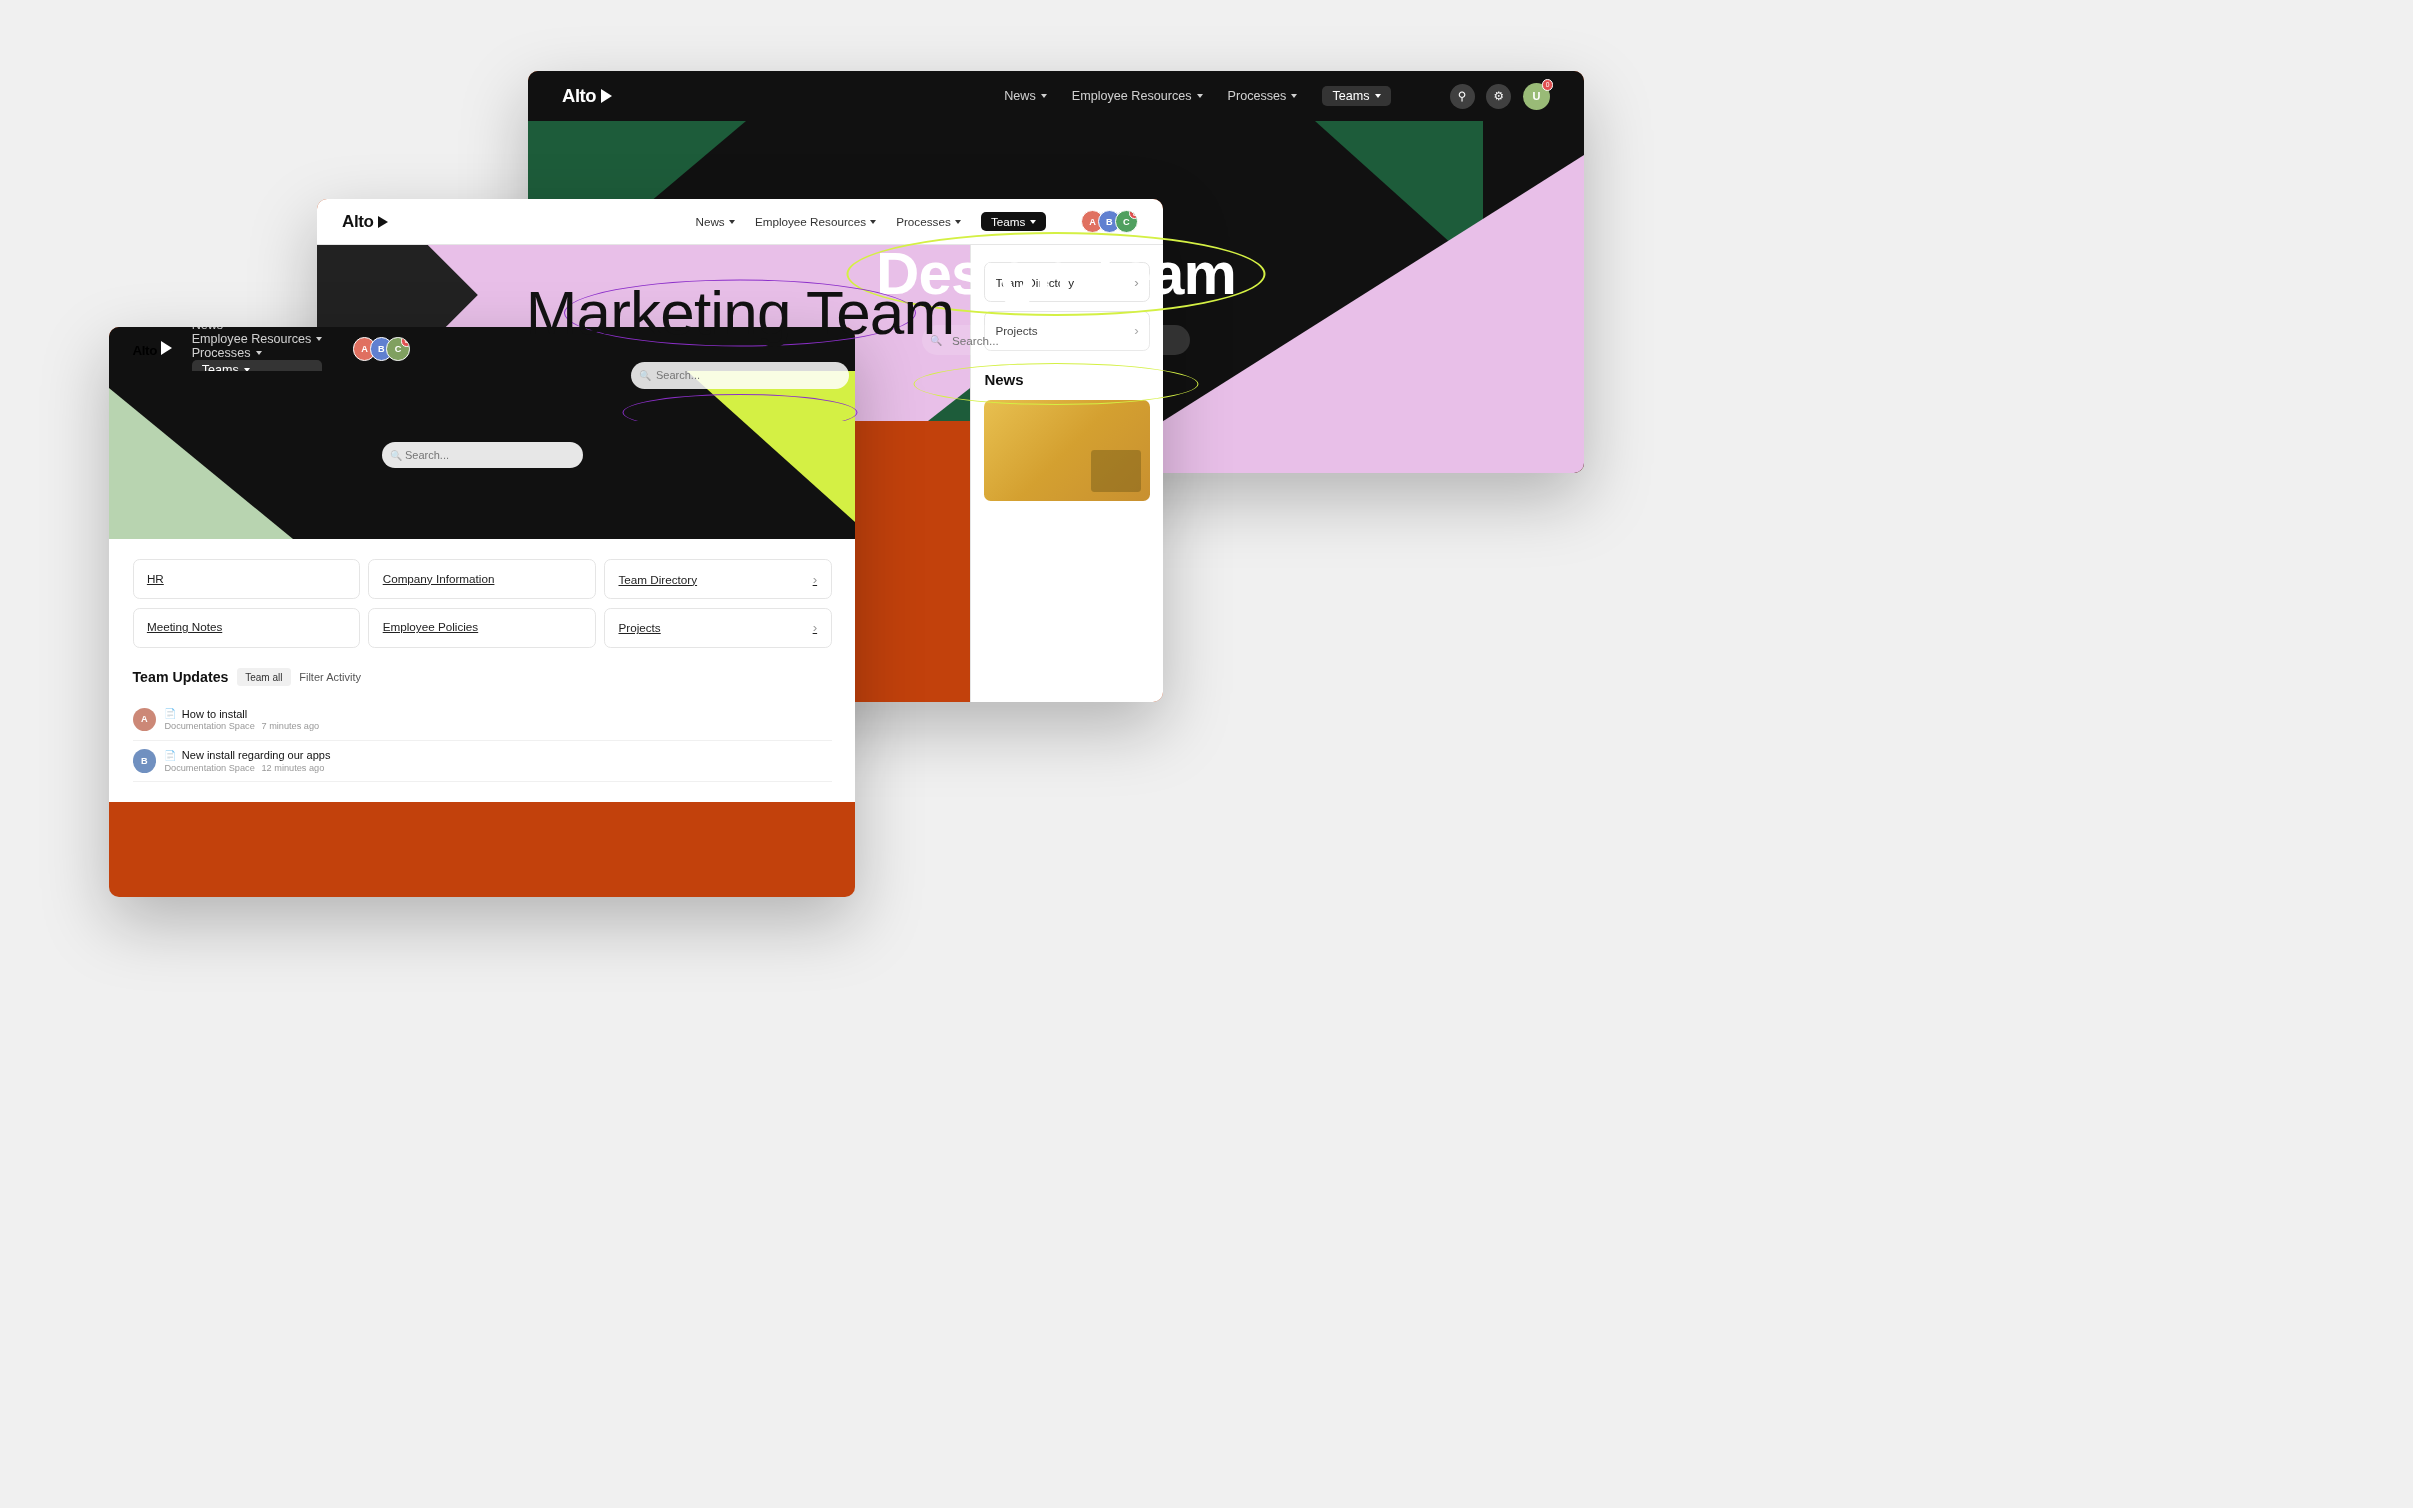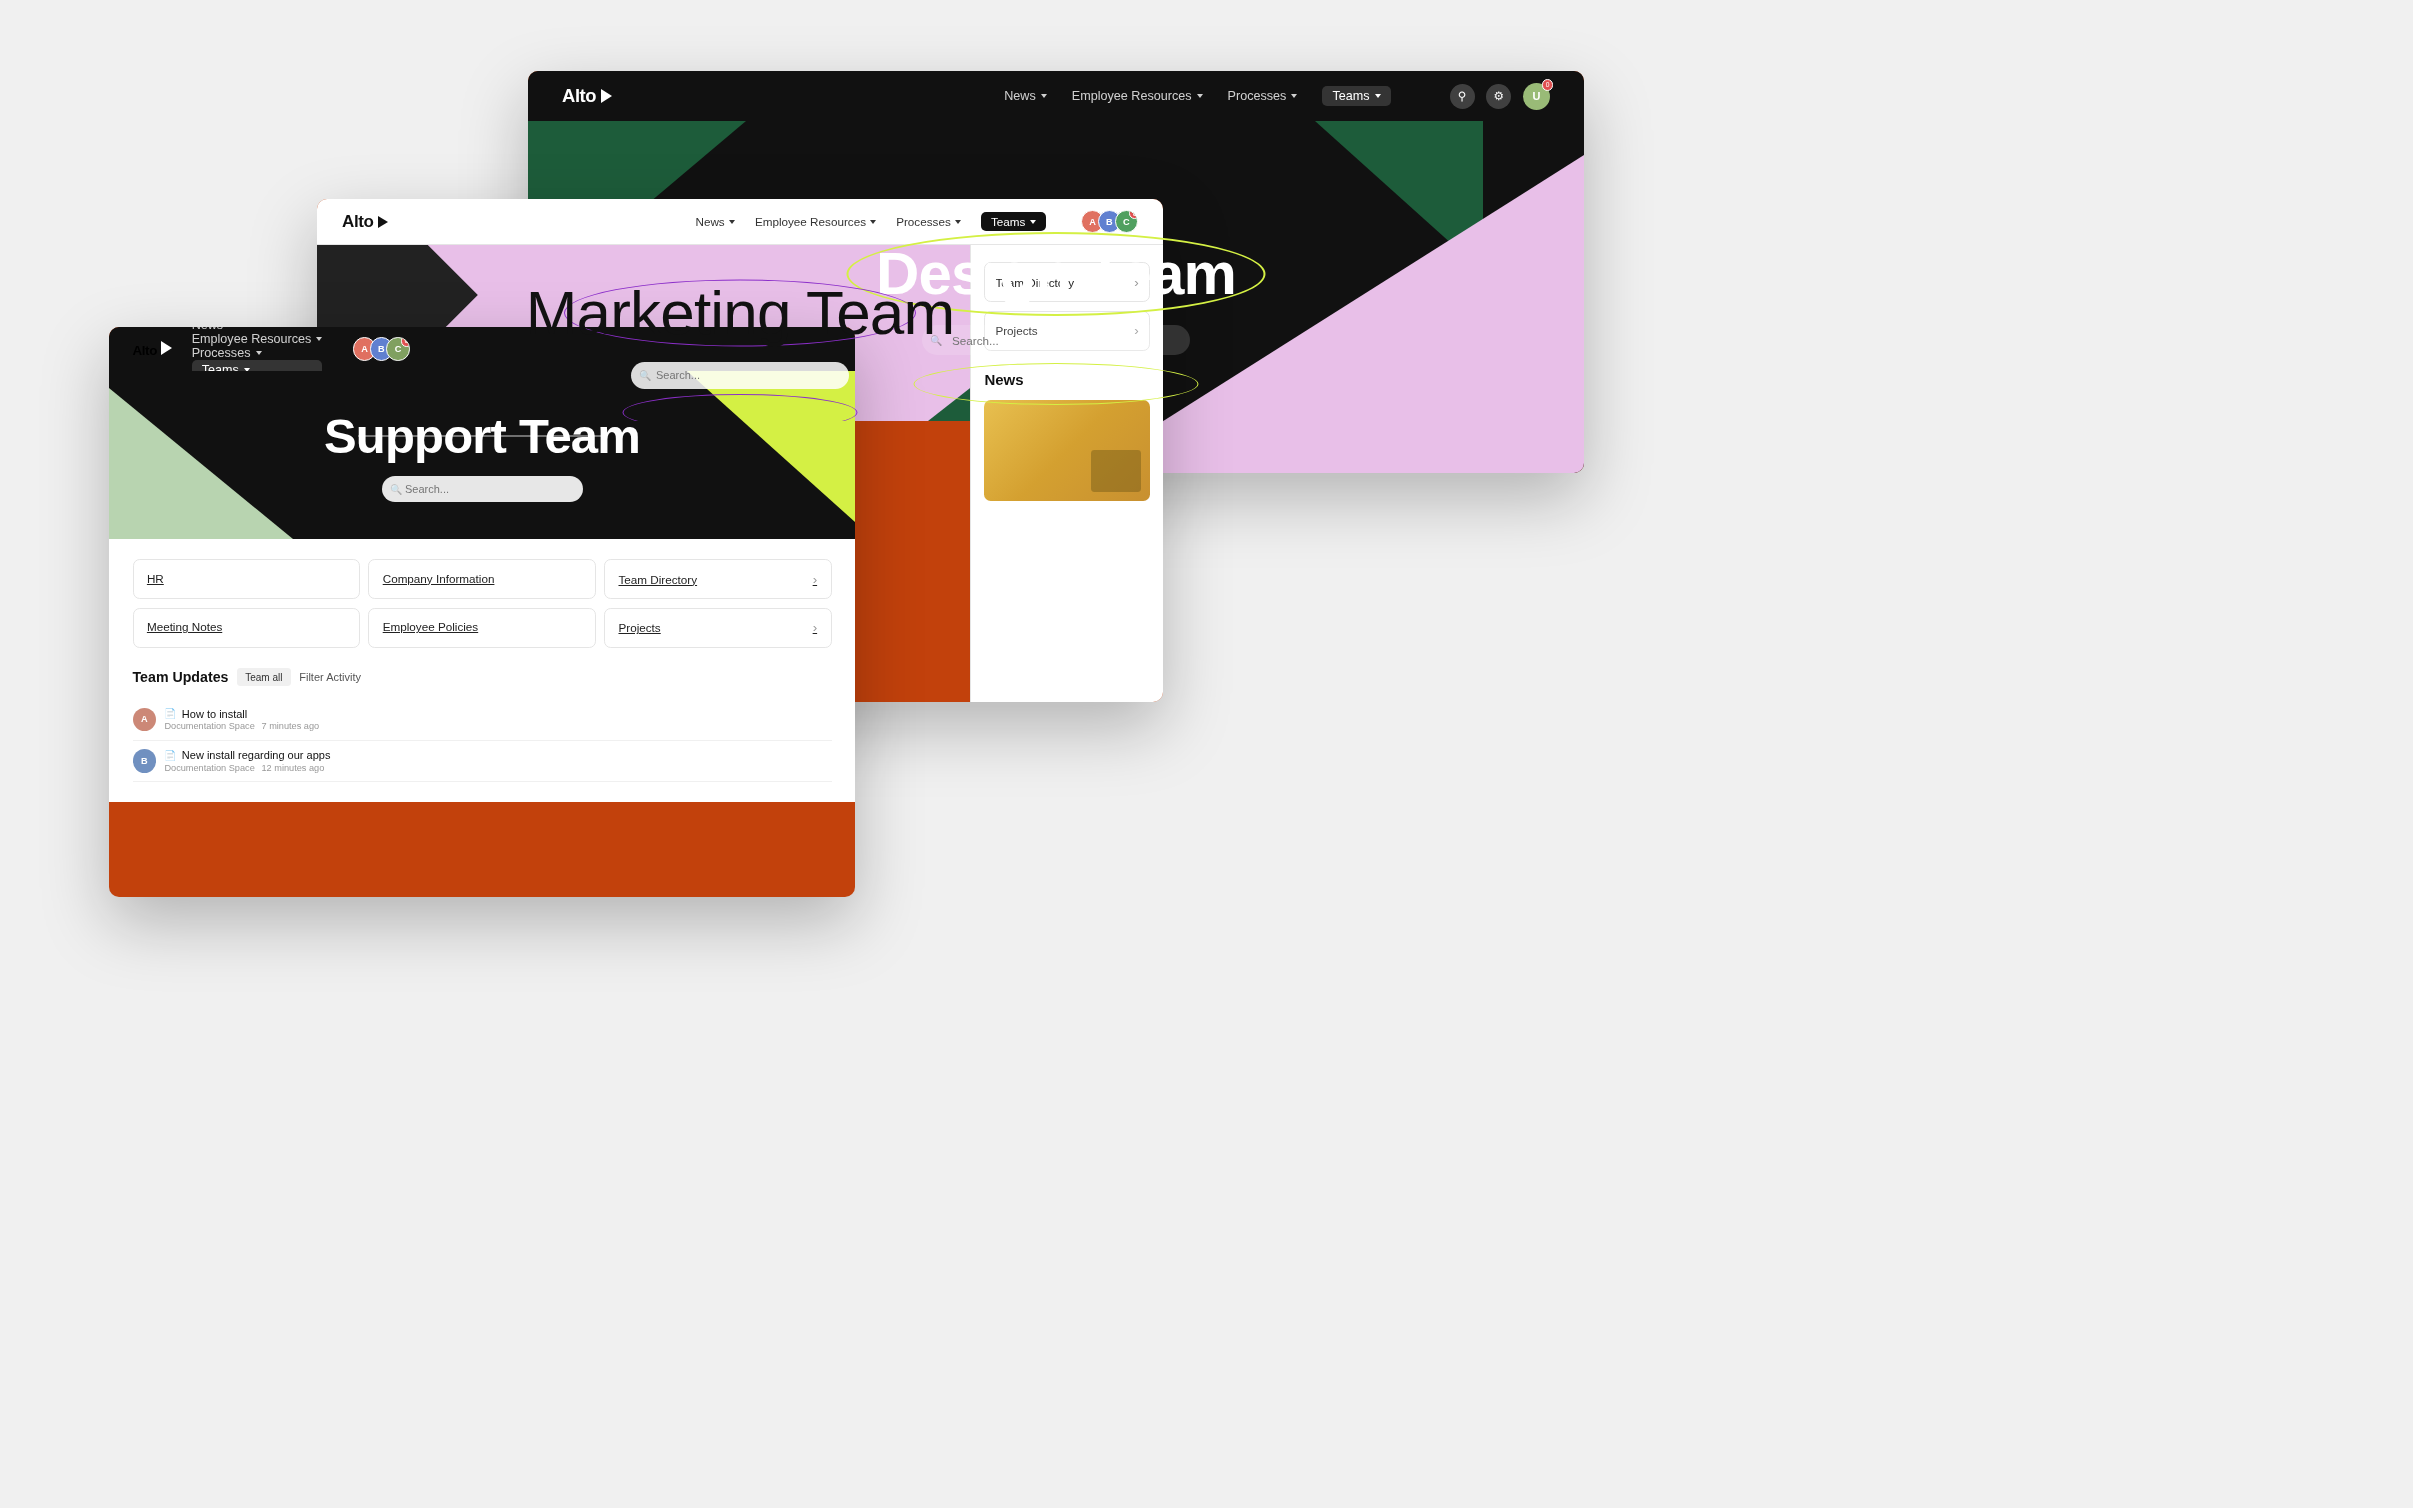--- a/index.html
+++ b/index.html
@@ -771,24 +771,20 @@
       <div class="av av-3" style="position:relative; background:#80a060;">
         C
         <div class="av-badge">0</div>
       </div>
     </div>
   </div>
 
   <div class="support-hero">
     <div class="support-triangle-green"></div>
     <div class="support-triangle-yellow"></div>
-    <div style="position:relative; z-index:2;">
-      <div class="support-title-line"></div>
-      <h1 class="support-hero-title">Support Team</h1>
-    </div>
     <div class="support-search">
       <div style="position:relative;">
         <span class="search-prefix-dark">🔍</span>
         <input type="text" placeholder="Search..." style="">
       </div>
     </div>
   </div>
 
   <div class="support-content">
 

